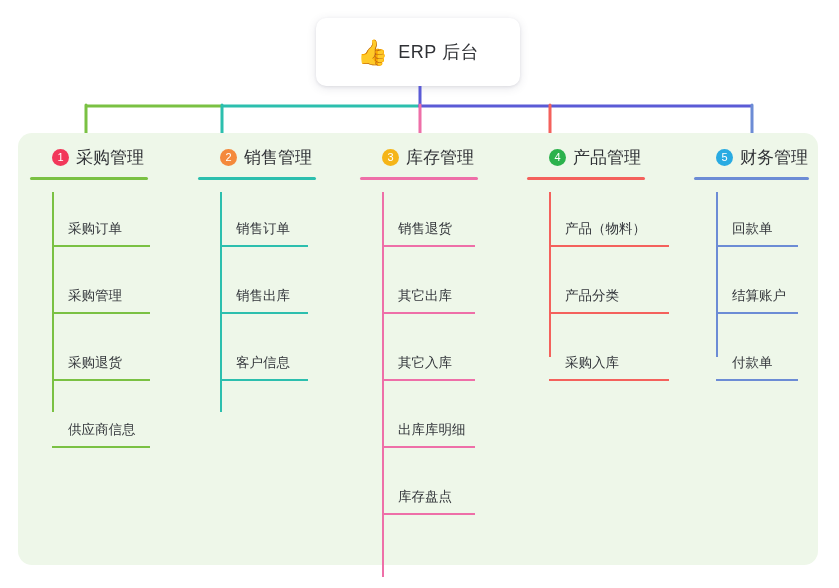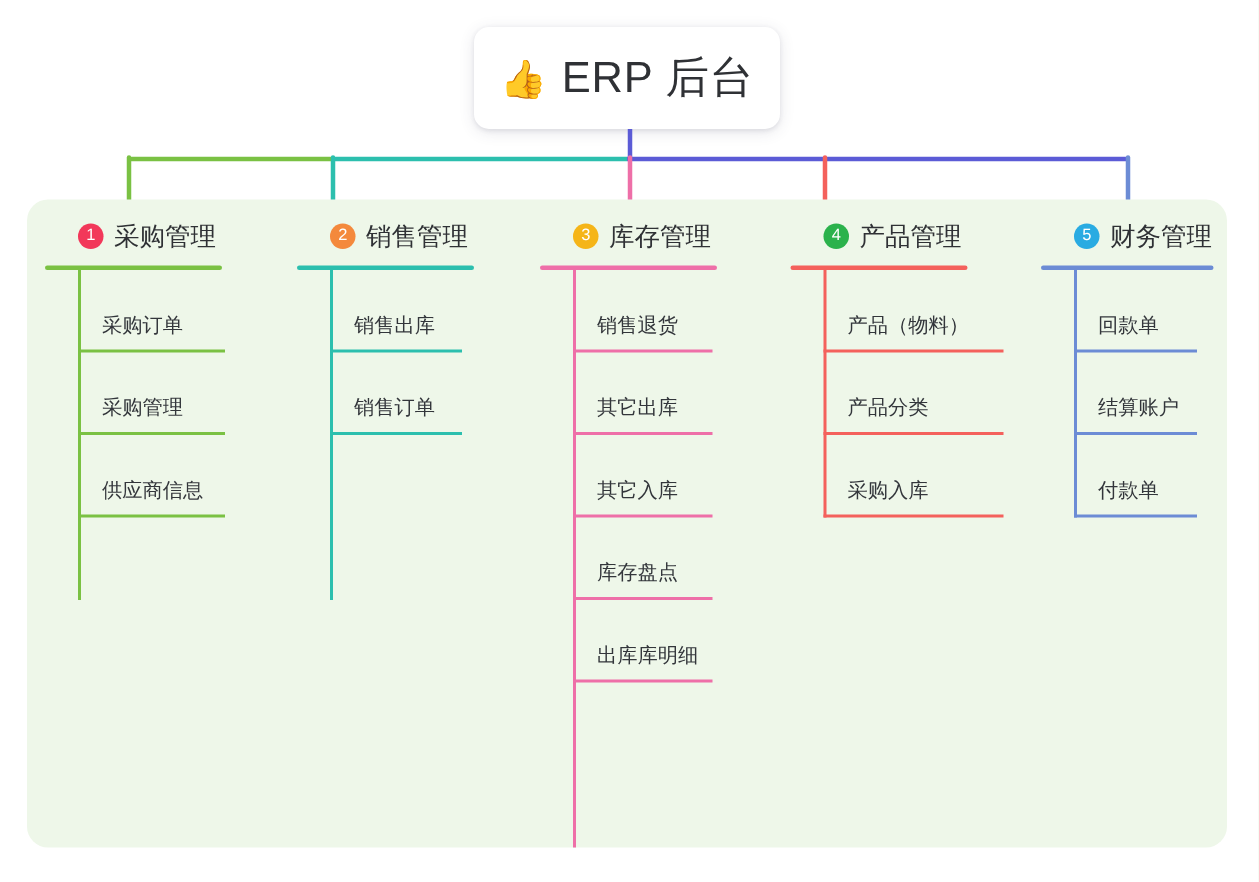--- a/index.html
+++ b/index.html
@@ -36,21 +36,21 @@
     justify-content: center;
     gap: 10px;
     box-sizing: border-box;
   }
   .root-emoji {
     font-size: 25px;
     line-height: 1;
     font-family: "DejaVu Sans", sans-serif;
   }
   .root-title {
-    font-size: 29px;
+    font-size: 18px;
     color: #2f3135;
     letter-spacing: 0.5px;
     white-space: nowrap;
   }
 
   
   #wires {
     position: absolute;
     left: 0;
     top: 0;
@@ -112,20 +112,21 @@
   }
   .spine {
     position: absolute;
     left: 22px;
     top: 0;
     width: 2px;
   }
   .leaf {
     position: relative;
     height: 55px;
+    margin-top: 12px;
   }
   .leaf-label {
     position: absolute;
     left: 38px;
     bottom: 9px;
     font-size: 13.5px;
     color: #33363b;
     white-space: nowrap;
   }
   .leaf-rule {
@@ -170,39 +171,47 @@
           <div class="spine" style="background: rgb(122, 193, 67); height: 220px;"></div>
           <div class="leaf">
             <span class="leaf-label">采购订单</span>
             <div class="leaf-rule" style="width: 98px; background: rgb(122, 193, 67);"></div>
           </div>
           <div class="leaf">
             <span class="leaf-label">采购管理</span>
             <div class="leaf-rule" style="width: 98px; background: rgb(122, 193, 67);"></div>
           </div>
           <div class="leaf">
+            <span class="leaf-label">采购退货</span>
+            <div class="leaf-rule" style="width: 98px; background: rgb(122, 193, 67);"></div>
+          </div>
+          <div class="leaf">
             <span class="leaf-label">供应商信息</span>
             <div class="leaf-rule" style="width: 98px; background: rgb(122, 193, 67);"></div>
           </div>
         </div>
       </div>
       <div class="col" style="left: 198px;">
         <div class="col-head" style="width: 118px;">
           <span class="badge" style="background: rgb(244, 137, 60);">2</span>
           <span class="col-title">销售管理</span>
         </div>
         <div class="col-rule" style="width: 118px; background: rgb(44, 191, 174);"></div>
         <div class="leaves">
           <div class="spine" style="background: rgb(44, 191, 174); height: 220px;"></div>
           <div class="leaf">
+            <span class="leaf-label">销售订单</span>
+            <div class="leaf-rule" style="width: 88px; background: rgb(44, 191, 174);"></div>
+          </div>
+          <div class="leaf">
             <span class="leaf-label">销售出库</span>
             <div class="leaf-rule" style="width: 88px; background: rgb(44, 191, 174);"></div>
           </div>
           <div class="leaf">
-            <span class="leaf-label">销售订单</span>
+            <span class="leaf-label">客户信息</span>
             <div class="leaf-rule" style="width: 88px; background: rgb(44, 191, 174);"></div>
           </div>
         </div>
       </div>
       <div class="col" style="left: 360px;">
         <div class="col-head" style="width: 118px;">
           <span class="badge" style="background: rgb(245, 181, 24);">3</span>
           <span class="col-title">库存管理</span>
         </div>
         <div class="col-rule" style="width: 118px; background: rgb(238, 111, 168);"></div>
@@ -214,25 +223,25 @@
           </div>
           <div class="leaf">
             <span class="leaf-label">其它出库</span>
             <div class="leaf-rule" style="width: 93px; background: rgb(238, 111, 168);"></div>
           </div>
           <div class="leaf">
             <span class="leaf-label">其它入库</span>
             <div class="leaf-rule" style="width: 93px; background: rgb(238, 111, 168);"></div>
           </div>
           <div class="leaf">
+            <span class="leaf-label">出库库明细</span>
+            <div class="leaf-rule" style="width: 93px; background: rgb(238, 111, 168);"></div>
+          </div>
+          <div class="leaf">
             <span class="leaf-label">库存盘点</span>
-            <div class="leaf-rule" style="width: 93px; background: rgb(238, 111, 168);"></div>
-          </div>
-          <div class="leaf">
-            <span class="leaf-label">出库库明细</span>
             <div class="leaf-rule" style="width: 93px; background: rgb(238, 111, 168);"></div>
           </div>
         </div>
       </div>
       <div class="col" style="left: 527px;">
         <div class="col-head" style="width: 118px;">
           <span class="badge" style="background: rgb(43, 178, 76);">4</span>
           <span class="col-title">产品管理</span>
         </div>
         <div class="col-rule" style="width: 118px; background: rgb(244, 97, 92);"></div>

